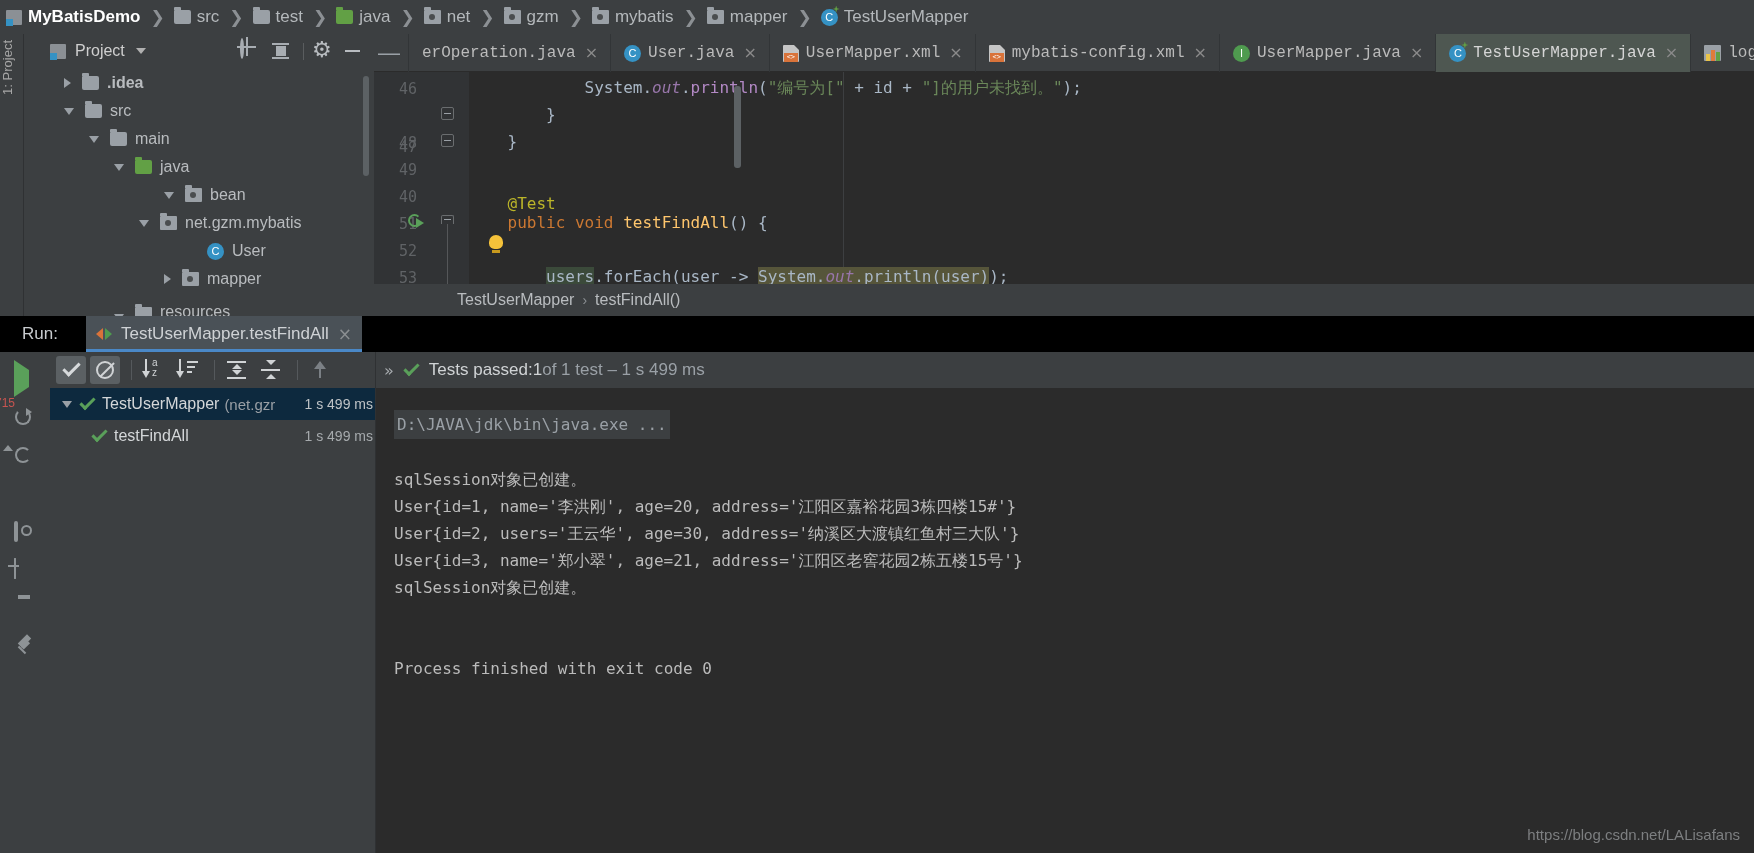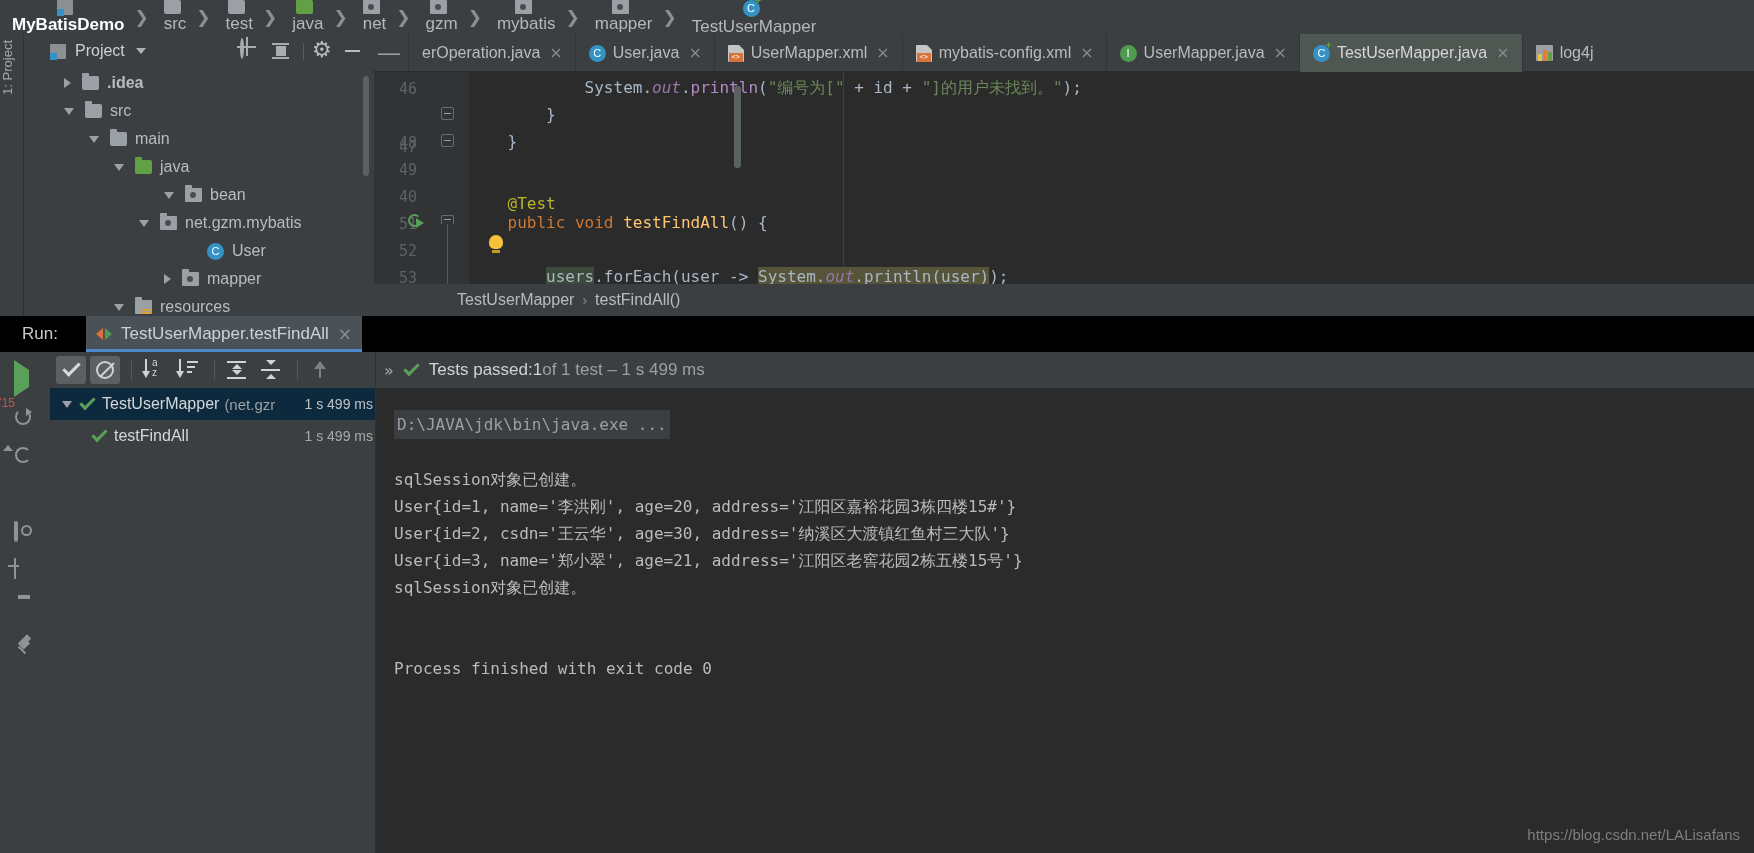--- a/index.html
+++ b/index.html
@@ -11,21 +11,21 @@
   }
   body { position: relative; }
 
   
   #breadcrumb-bar {
     position: absolute; left: 0; top: 0; width: 1754px; height: 34px;
     background: #3c3f41;
     display: flex; align-items: center;
     padding-left: 6px;
   }
-  .crumb { display: flex; align-items: center; height: 34px; flex-direction: column; }
+  .crumb { display: flex; align-items: center; height: 34px; }
   .crumb-label {
     font-size: 17px; color: #b4b8bb; white-space: nowrap;
     padding-left: 6px;
   }
   .crumb.root .crumb-label { color: #ffffff; font-weight: bold; font-size: 17px; }
   .crumb-sep {
     color: #8c9094; font-size: 17px; padding: 0 9px 0 10px;
     font-family: "DejaVu Sans", sans-serif;
   }
   
@@ -78,21 +78,21 @@
     position: absolute; left: 374px; top: 34px; width: 1380px; height: 38px;
     background: #3c3f41; display: flex; align-items: stretch;
     border-bottom: 1px solid #2b2b2b;
   }
   .etab {
     display: flex; align-items: center; gap: 7px;
     padding: 0 12px 0 13px; height: 38px;
     border-left: 1px solid #323537;
     cursor: default; position: relative; white-space: nowrap;
   }
-  .etab .tab-label { font-size: 16px; color: #bbbbbb; }
+  .etab .tab-label { font-size: 16px; color: #bbbbbb; font-family: Liberation Mono, monospace; }
   .etab.active { background: #4e5751; }
   .etab.active .tab-label { color: #d6d6d6; }
   .etab .tab-close {
     font-size: 16px; color: #8a8a8a; font-family: "DejaVu Sans", sans-serif;
     line-height: 1; padding-left: 2px;
   }
   .ico-xml {
     width: 16px; height: 17px; position: relative; flex: none;
     background: #c5c5c5; border-radius: 1px;
   }
@@ -703,21 +703,21 @@
         <span class="tgap"></span>
       <span class="ico-class"></span>
       <span class="tlabel">User</span>
     </div>
     <div class="trow" style="padding-left:140px;">
       <span class="arrow-r"></span>
         <span class="tgap"></span>
       <span class="ico-pkg"></span>
       <span class="tlabel">mapper</span>
     </div>
-    <div class="trow" style="padding-left:90px;">
+    <div class="trow" style="padding-left:90px;align-items:flex-end;">
       <span class="arrow-d"></span>
         <span class="tgap"></span>
       <span class="ico-res"></span>
       <span class="tlabel">resources</span>
     </div>
   </div>
   <div id="proj-scrollbar"></div>
 </div>
 
 <div id="editor">
@@ -867,21 +867,21 @@
       <span class="tp-text">Tests passed: </span>
       <span class="tp-text">1</span>
       <span class="tp-dim"> of 1 test – 1 s 499 ms</span>
     </div>
 
     <div id="console-out">
       <div><span class="cmdline">D:\JAVA\jdk\bin\java.exe ...</span></div>
       <div style="height:27px;"></div>
       <div class="outline">sqlSession对象已创建。</div>
       <div class="outline">User{id=1, name='李洪刚', age=20, address='江阳区嘉裕花园3栋四楼15#'}</div>
-      <div class="outline">User{id=2, csdn='王云华', age=30, address='纳溪区大渡镇红鱼村三大队'}</div>
+      <div class="outline">User{id=2, users='王云华', age=30, address='纳溪区大渡镇红鱼村三大队'}</div>
       <div class="outline">User{id=3, name='郑小翠', age=21, address='江阳区老窖花园2栋五楼15号'}</div>
       <div class="outline">sqlSession对象已创建。</div>
       <div style="height:54px;"></div>
       <div class="outline">Process finished with exit code 0</div>
     </div>
 
     <div id="watermark">https://blog.csdn.net/LALisafans</div>
   </div>
 </div>
 

